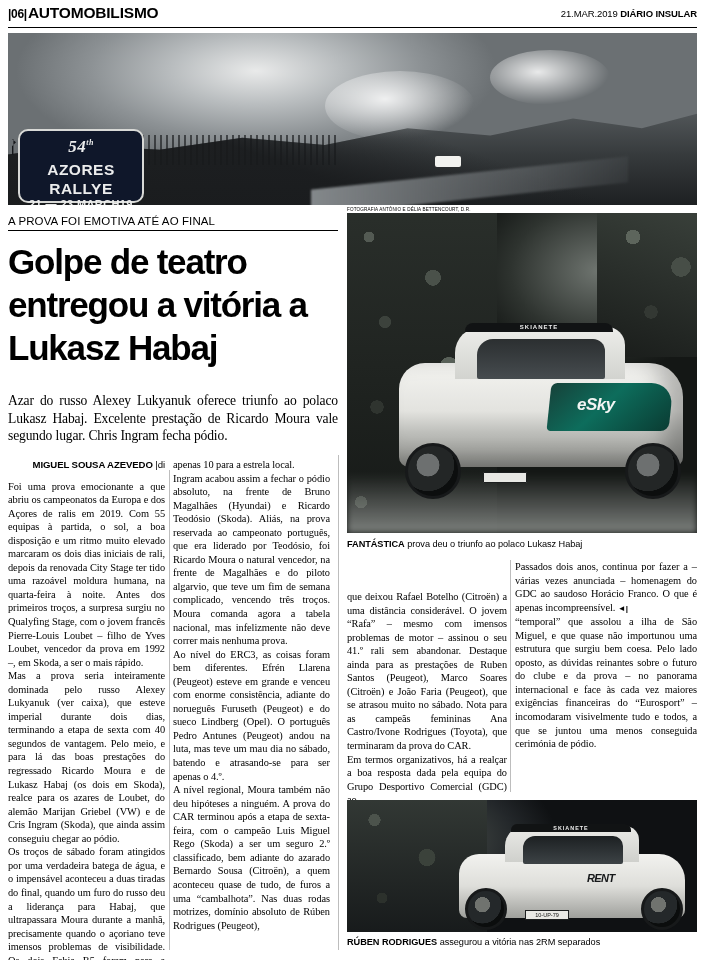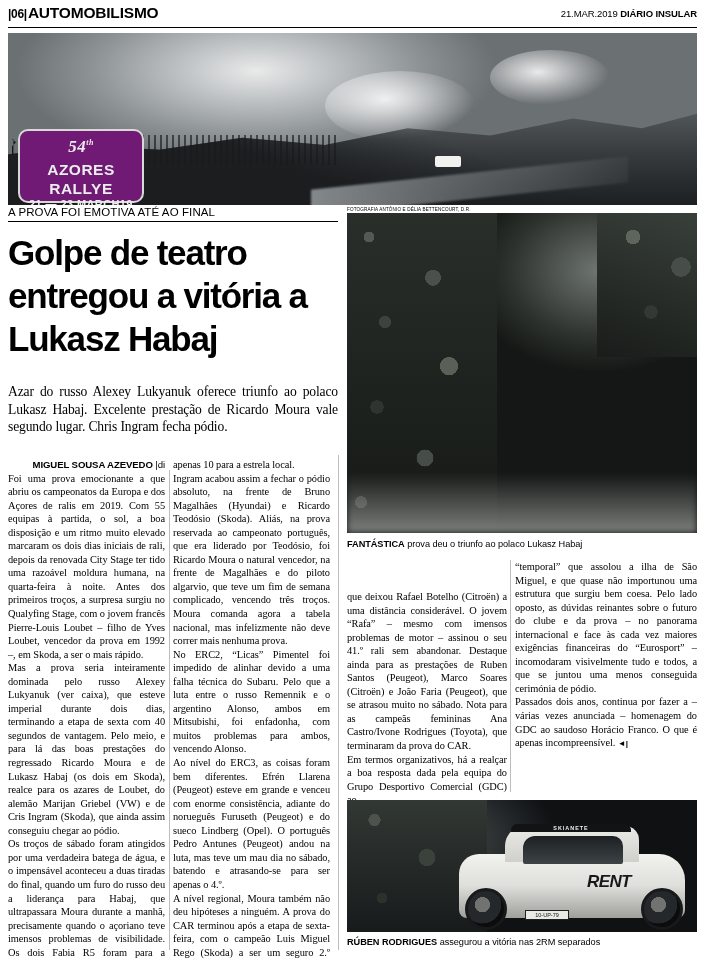--- a/index.html
+++ b/index.html
@@ -91,21 +91,21 @@
   .hero-flag {
     position: absolute; bottom: 50px; left: 4px; width: 4px; height: 16px;
     background: #15171a;
     clip-path: polygon(0 0, 100% 20%, 0 45%, 0 100%, 35% 100%, 35% 0);
   }
 
   
   .rally-badge {
     position: absolute; left: 10px; bottom: 2px;
     width: 126px; height: 74px;
-    background: #701a75;
+    background: #0f172a;
     border: 2px solid #d8d9d6;
     border-radius: 10px 10px 10px 10px;
     color: #eceded;
     text-align: center;
     font-family: "Liberation Sans", sans-serif;
     padding-top: 4px;
   }
   .rally-badge .b-54 {
     font-family: "Liberation Serif", serif;
     font-style: italic; font-weight: 700;
@@ -117,21 +117,21 @@
     letter-spacing: 0.5px; margin-top: 6px;
   }
   .rally-badge .b-date {
     font-weight: 700; font-size: 11px; line-height: 13px; letter-spacing: 0.4px;
   }
 
   
   .kicker {
     font-family: "Liberation Sans", sans-serif;
     font-size: 11.5px; letter-spacing: 0.1px;
-    margin-top: 1px; padding-bottom: 3px;
+    margin-top: 10px; padding-bottom: 3px;
     width: 330px;
   }
   .kicker-rule { width: 330px; height: 1px; background: #000; }
   .headline {
     font-family: "Liberation Sans", sans-serif;
     font-weight: 700;
     font-size: 35px; line-height: 43px;
     letter-spacing: -1.2px;
     width: 336px;
     margin-top: 9px;
@@ -262,20 +262,21 @@
     letter-spacing: -0.08px;
     hyphens: manual;
   }
   .col p { margin: 0; }
   .col p + p { text-indent: 0; }
   .byline {
     font-family: "Liberation Sans", sans-serif;
     font-size: 9.6px; font-weight: 700;
     text-align: right;
     letter-spacing: -0.1px;
+    margin-bottom: 8px;
   }
   .byline .di { font-weight: 400; }
   #col1 { left: 8px;   top: 458px; width: 157px; }
   #col2 { left: 173px; top: 458px; width: 157px; }
   #col3 { left: 347px; top: 590px; width: 160px; }
   #col4 { left: 515px; top: 560px; width: 182px; }
 
   .vrule {
     position: absolute;
     width: 1px;
@@ -329,21 +330,21 @@
   }
   .pb-band {
     position: absolute; left: 52px; top: 0px; width: 120px; height: 8px;
     background: #111314; border-radius: 6px 6px 0 0;
     color: #eee; font-family: "Liberation Sans", sans-serif;
     font-size: 5.4px; font-weight: 700; text-align: center; line-height: 8px; letter-spacing: 1px;
   }
   .pb-sponsor {
     position: absolute; left: 128px; top: 48px;
     font-family: "Liberation Sans", sans-serif;
-    font-weight: 700; font-style: italic; font-size: 17px;
+    font-weight: 700; font-style: italic; font-size: 11px;
     color: #16181a; letter-spacing: -0.6px;
   }
   .pb-wheel {
     position: absolute; bottom: 2px; width: 42px; height: 42px; border-radius: 50%;
     background: radial-gradient(circle at 40% 38%, #70736f 0 24%, #24282a 25% 60%, #0b0d0d 61%);
     border: 3px solid #17191a;
   }
   .pb-wheel.left { left: 6px; }
   .pb-wheel.right { right: 8px; }
   .pb-plate {
@@ -395,20 +396,31 @@
   <h1 class="headline">Golpe de teatro entregou a vitória a Lukasz Habaj</h1>
   <div class="standfirst">Azar do russo Alexey Lukyanuk oferece triunfo ao polaco Lukasz Habaj. Excelente prestação de Ricardo Moura vale segundo lugar. Chris Ingram fecha pódio.</div>
 
   <div class="photo-credit">FOTOGRAFIA  ANTÓNIO E DÉLIA BETTENCOURT, D.R.</div>
 
   <div class="photo-main">
     <div class="pm-bg"></div>
     <div class="pm-foliage-l"></div>
     <div class="pm-foliage-r"></div>
     <div class="pm-dust"></div>
+    <div class="pm-car">
+      <div class="pm-body"></div>
+      <div class="pm-roof"></div>
+      <div class="pm-topband">SKIANETE</div>
+      <div class="pm-glass"></div>
+      <div class="pm-green"></div>
+      <div class="pm-sponsor">eSky</div>
+      <div class="pm-plate"></div>
+      <div class="pm-wheel left"></div>
+      <div class="pm-wheel right"></div>
+    </div>
   </div>
 
   <div class="caption" id="caption-main">
     <span class="lead">FANTÁSTICA</span>
     <span>prova deu o triunfo ao polaco Lukasz Habaj</span>
   </div>
 
   <div class="vrule" id="vr1"></div>
   <div class="vrule" id="vr2"></div>
   <div class="vrule" id="vr3"></div>
@@ -418,33 +430,32 @@
       <span>MIGUEL SOUSA AZEVEDO</span><span class="di"> |di</span>
     </div>
     <p>Foi uma prova emocionante a que abriu os campeonatos da Europa e dos Açores de ralis em 2019. Com 55 equipas à partida, o sol, a boa disposição e um ritmo muito elevado marcaram os dois dias iniciais de rali, depois da renovada City Stage ter tido uma razoável moldura humana, na quarta-feira à noite. Antes dos primeiros troços, a surpresa surgiu no Qualyfing Stage, com o jovem francês Pierre-Louis Loubet – filho de Yves Loubet, vencedor da prova em 1992 –, em Skoda, a ser o mais rápido.</p>
     <p>Mas a prova seria inteiramente dominada pelo russo Alexey Lukyanuk (ver caixa), que esteve imperial durante dois dias, terminando a etapa de sexta com 40 segundos de vantagem. Pelo meio, e para lá das boas prestações do regressado Ricardo Moura e de Lukasz Habaj (os dois em Skoda), realce para os azares de Loubet, do alemão Marijan Griebel (VW) e de Cris Ingram (Skoda), que ainda assim conseguiu chegar ao pódio.</p>
     <p>Os troços de sábado foram atingidos por uma verdadeira batega de água, e o impensável aconteceu a duas tiradas do final, quando um furo do russo deu a liderança para Habaj, que ultrapassara Moura durante a manhã, precisamente quando o açoriano teve imensos problemas de visibilidade. Os dois Fabia R5 foram para a derradeira classificativa separados por 18 segundos, mas Habaj controlou o ritmo e perdeu</p>
   </div>
 
   <div class="col" id="col2">
     <p>apenas 10 para a estrela local.</p>
     <p>Ingram acabou assim a fechar o pódio absoluto, na frente de Bruno Magalhães (Hyundai) e Ricardo Teodósio (Skoda). Aliás, na prova reservada ao campeonato português, que era liderado por Teodósio, foi Ricardo Moura o natural vencedor, na frente de Magalhães e do piloto algarvio, que teve um fim de semana complicado, vencendo três troços. Moura comanda agora a tabela nacional, mas infelizmente não deve correr mais nenhuma prova.</p>
-    <p>No ERC2, “Licas” Pimentel foi impedido de alinhar devido a uma falha técnica do Subaru. Pelo que a luta entre o russo Remennik e o argentino Alonso, ambos em Mitsubishi, foi enfadonha, com muitos problemas para ambos, vencendo Alonso.</p>
     <p>Ao nível do ERC3, as coisas foram bem diferentes. Efrén Llarena (Peugeot) esteve em grande e venceu com enorme consistência, adiante do norueguês Furuseth (Peugeot) e do sueco Lindberg (Opel). O português Pedro Antunes (Peugeot) andou na luta, mas teve um mau dia no sábado, batendo e atrasando-se para ser apenas o 4.º.</p>
     <p>A nível regional, Moura também não deu hipóteses a ninguém. A prova do CAR terminou após a etapa de sexta-feira, com o campeão Luis Miguel Rego (Skoda) a ser um seguro 2.º classificado, bem adiante do azarado Bernardo Sousa (Citroën), a quem aconteceu quase de tudo, de furos a uma “cambalhota”. Nas duas rodas motrizes, domínio absoluto de Rúben Rodrigues (Peugeot),</p>
   </div>
 
   <div class="col" id="col3">
     <p>que deixou Rafael Botelho (Citroën) a uma distância considerável. O jovem “Rafa” – mesmo com imensos problemas de motor – assinou o seu 41.º rali sem abandonar. Destaque ainda para as prestações de Ruben Santos (Peugeot), Marco Soares (Citroën) e João Faria (Peugeot), que se atrasou muito no sábado. Nota para as campeãs femininas Ana Castro/Ivone Rodrigues (Toyota), que terminaram da prova do CAR.</p>
     <p>Em termos organizativos, há a realçar a boa resposta dada pela equipa do Grupo Desportivo Comercial (GDC) ao</p>
   </div>
 
   <div class="col" id="col4">
+    <p><span>Passados dois anos, continua por fazer a – várias vezes anunciada – homenagem do GDC ao saudoso Horácio Franco. O que é apenas incompreensível.</span> <span class="endmark">◄|</span></p>
     <p>“temporal” que assolou a ilha de São Miguel, e que quase não importunou uma estrutura que surgiu bem coesa. Pelo lado oposto, as dúvidas reinantes sobre o futuro do clube e da prova – no panorama internacional e face às cada vez maiores exigências financeiras do “Eurosport” – incomodaram visivelmente tudo e todos, a que se juntou uma menos conseguida cerimónia de pódio.</p>
-    <p><span>Passados dois anos, continua por fazer a – várias vezes anunciada – homenagem do GDC ao saudoso Horácio Franco. O que é apenas incompreensível.</span> <span class="endmark">◄|</span></p>
   </div>
 
   <div class="photo-bottom">
     <div class="pb-bg"></div>
     <div class="pb-foliage"></div>
     <div class="pb-car">
       <div class="pb-body"></div>
       <div class="pb-roof"></div>
       <div class="pb-band">SKIANETE</div>
       <div class="pb-glass"></div>

